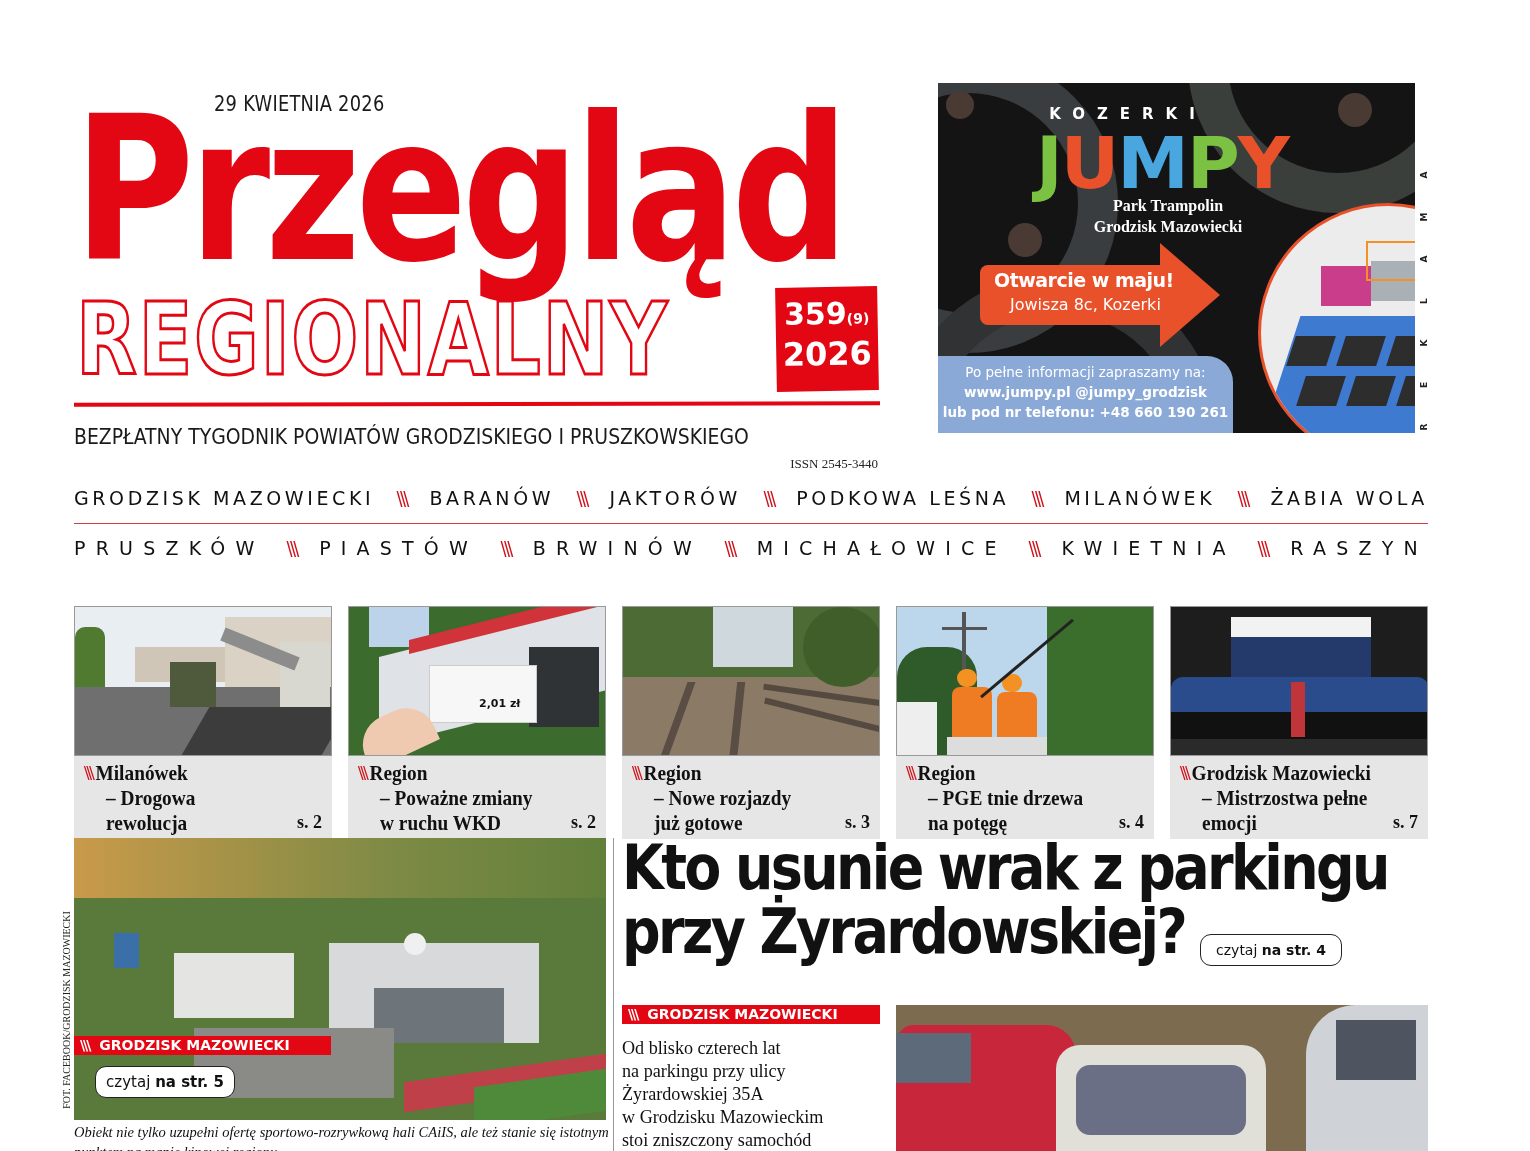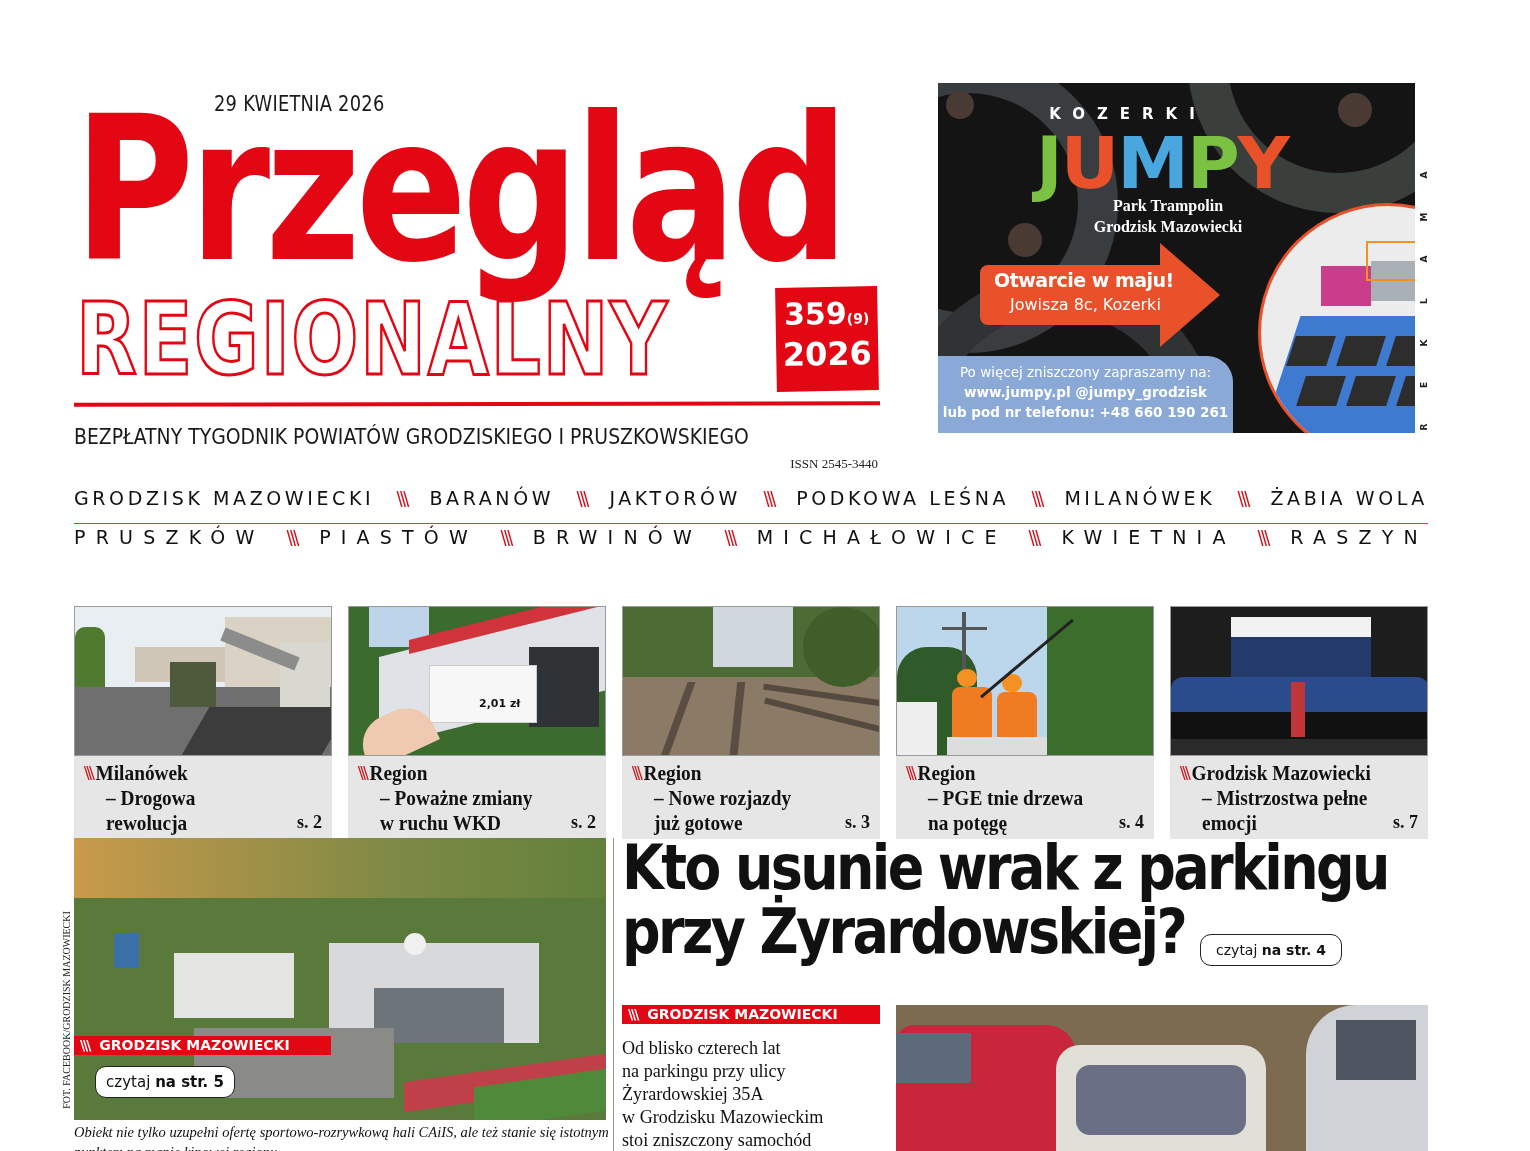--- a/index.html
+++ b/index.html
@@ -37,21 +37,21 @@
   .ad-park { position: absolute; left: 320px; top: 120px; width: 260px; height: 260px; border-radius: 50%; background: #ececec; border: 3px solid #e8512a; overflow: hidden; }
   .ad-park .floor { position: absolute; left: 20px; top: 110px; width: 200px; height: 120px; background: #3f7ad1; transform: skewX(-18deg); }
   .ad-park .tile { position: absolute; background: #2d2d2d; }
   .ad-park .wall { position: absolute; border: 2px solid #f39223; }
   .reklama { position: absolute; left: 1417px; top: 170px; width: 14px; height: 262px; display: flex; flex-direction: column-reverse; justify-content: space-between; align-items: center; font-family: "DejaVu Sans", sans-serif; font-weight: bold; font-size: 9px; color: #222; }
   .reklama span { transform: rotate(-90deg); display: block; }
 
   
   .towns { position: absolute; left: 74px; width: 1354px; display: flex; justify-content: space-between; align-items: center; font-family: "DejaVu Sans", sans-serif; font-size: 19px; color: #111; white-space: nowrap; }
   .towns.row1 { top: 486px; letter-spacing: 3.6px; }
-  .towns.row2 { top: 525px; letter-spacing: 10.2px; }
+  .towns.row2 { top: 536px; letter-spacing: 10.2px; }
   .sep { color: #d0121b; font-weight: normal; letter-spacing: -3px; font-size: 20px; display: inline-block; transform: scaleX(0.9); }
   .towns-rule { position: absolute; left: 74px; top: 523px; width: 1354px; height: 1px; background: #c9404a; }
 
   
   .teasers { position: absolute; left: 74px; top: 582px; width: 1354px; display: flex; justify-content: space-between; }
   .teaser { width: 258px; height: 233px; background: #e6e6e6; position: relative; margin-top: 24px; }
   .teaser .photo { position: absolute; left: 0; top: 0; width: 258px; height: 150px; border: 1px solid #999; overflow: hidden; }
   .teaser .cap { position: absolute; left: 10px; top: 155px; right: 10px; font-family: "Liberation Serif", serif; font-weight: bold; font-size: 21px; line-height: 25px; color: #111; transform: scaleX(0.92); transform-origin: left; }
   .teaser .cap .sec { display: block; }
   .teaser .cap .ln { display: block; padding-left: 24px; }
@@ -129,21 +129,21 @@
   </div>
 
   <div class="ad-arrow">
     <div class="body"></div>
     <div class="head"></div>
     <div class="t1">Otwarcie w maju!</div>
     <div class="t2">Jowisza 8c, Kozerki</div>
   </div>
 
   <div class="ad-info">
-    <div>Po więcej zniszczony zapraszamy na:</div>
+    <div>Po pełne informacji zapraszamy na:</div>
     <div><b>www.jumpy.pl @jumpy_grodzisk</b></div>
     <div><b>lub pod nr telefonu: +48 660 190 261</b></div>
   </div>
 </aside>
 <div class="reklama">
   <span>R</span>
   <span>E</span>
   <span>K</span>
   <span>L</span>
   <span>A</span>

